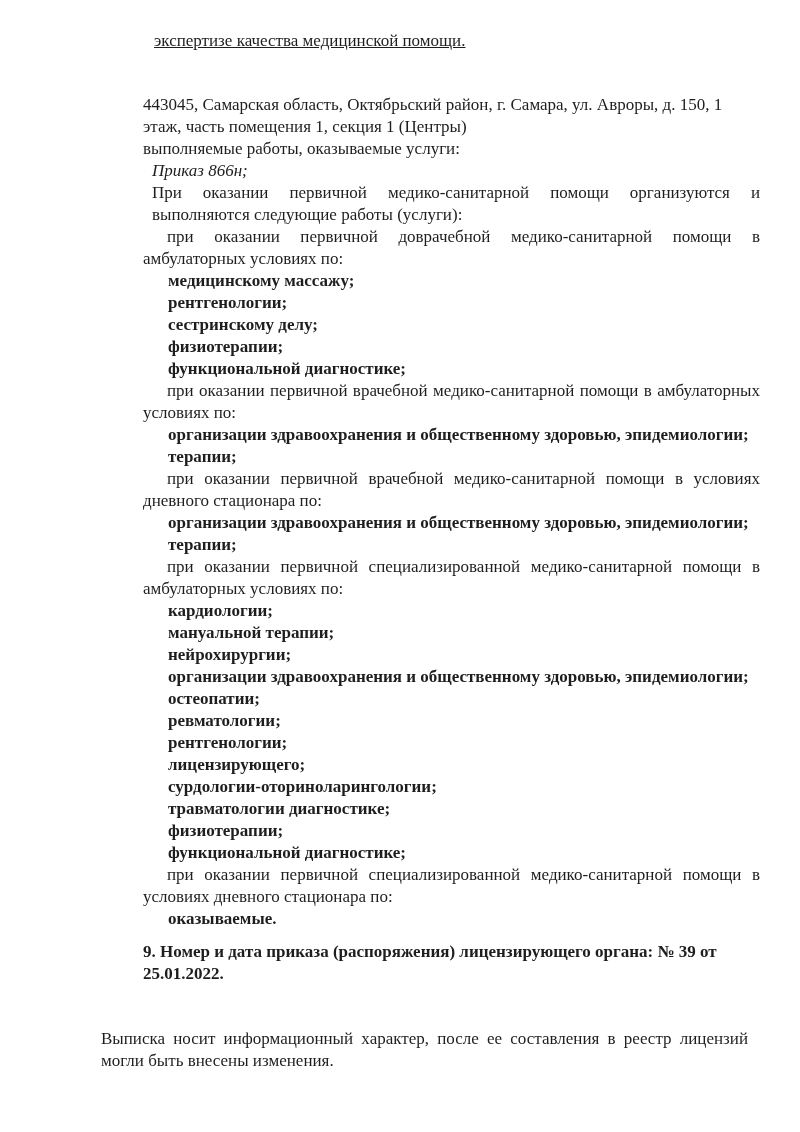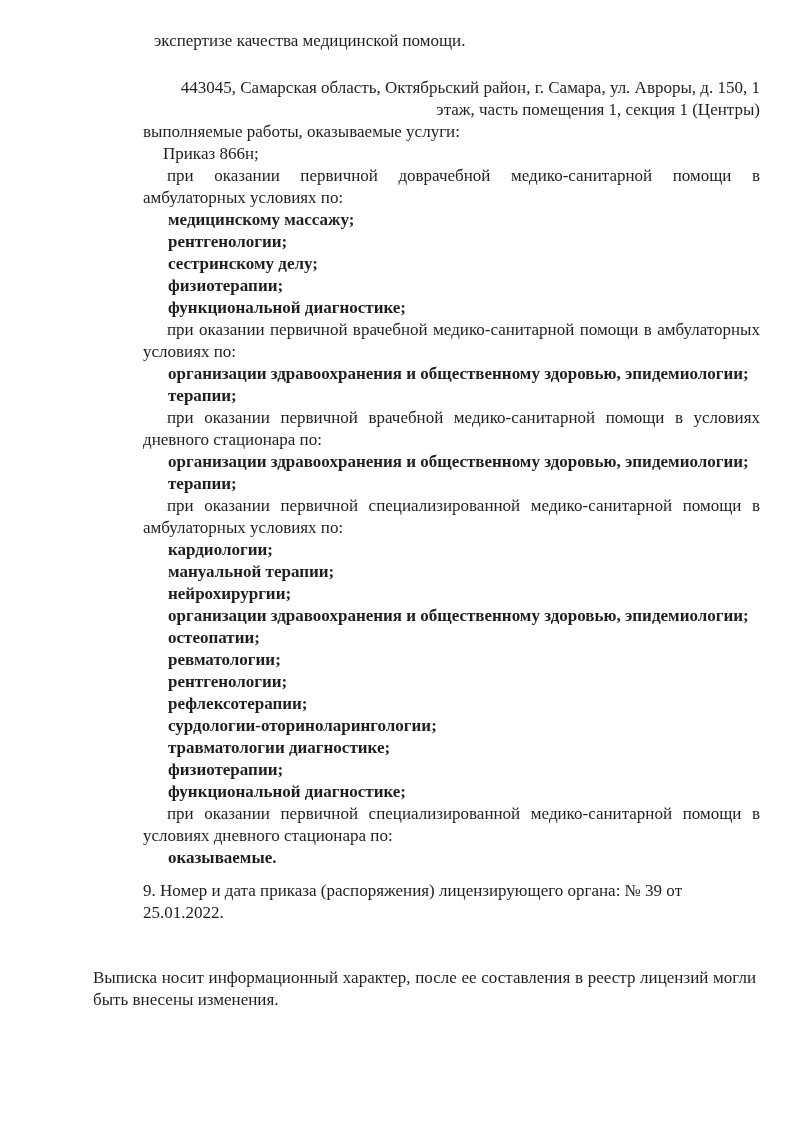--- a/index.html
+++ b/index.html
@@ -6,40 +6,41 @@
   .page{
     position:relative;
     width:800px;height:1132px;
     background:#ffffff;
     font-family:"Liberation Serif","DejaVu Serif",serif;
     color:#1e1e1e;
     font-size:17px;line-height:22px;
     overflow:hidden;
   }
   .main-block{padding:30px 40px 0 143px;}
-  .intro-tail{margin:0 0 0 11px;}
-  .address{margin:25px 0 0 0;text-align:right;}
+  .intro-tail{margin:0 0 0 11px;text-decoration:underline;}
+  .address{margin:42px 0 0 0;}
   .works-label{margin:0;}
-  .order-ref{margin:0 0 0 20px;}
+  .order-ref{margin:0 0 0 9px;font-style:italic;}
   .main-para{margin:0 0 0 9px;text-align:justify;}
   .cond-heading{margin:0;text-indent:24px;text-align:justify;}
   .svc-item{margin:0 0 0 25px;font-weight:bold;}
-  .clause9{margin:11px 0 0 0;}
+  .clause9{margin:11px 0 0 0;font-weight:bold;}
   .bottom-block{margin:43px 44px 0 93px;}
-  .disclaimer{margin:0;text-align:justify;}
+  .disclaimer{margin:8px;text-align:justify;}
 </style>
 </head>
 <body>
 
 <div class="page">
   <div class="main-block">
     <p class="intro-tail">экспертизе качества медицинской помощи.</p>
     <p class="address">443045, Самарская область, Октябрьский район, г. Самара, ул. Авроры, д. 150, 1 этаж, часть помещения 1, секция 1 (Центры)</p>
     <p class="works-label">выполняемые работы, оказываемые услуги:</p>
     <p class="order-ref">Приказ 866н;</p>
+    <p class="main-para">При оказании первичной медико-санитарной помощи организуются и выполняются следующие работы (услуги):</p>
 
     <p class="cond-heading">при оказании первичной доврачебной медико-санитарной помощи в амбулаторных условиях по:</p>
     <p class="svc-item">медицинскому массажу;</p>
     <p class="svc-item">рентгенологии;</p>
     <p class="svc-item">сестринскому делу;</p>
     <p class="svc-item">физиотерапии;</p>
     <p class="svc-item">функциональной диагностике;</p>
 
     <p class="cond-heading">при оказании первичной врачебной медико-санитарной помощи в амбулаторных условиях по:</p>
     <p class="svc-item">организации здравоохранения и общественному здоровью, эпидемиологии;</p>
@@ -50,21 +51,21 @@
     <p class="svc-item">терапии;</p>
 
     <p class="cond-heading">при оказании первичной специализированной медико-санитарной помощи в амбулаторных условиях по:</p>
     <p class="svc-item">кардиологии;</p>
     <p class="svc-item">мануальной терапии;</p>
     <p class="svc-item">нейрохирургии;</p>
     <p class="svc-item">организации здравоохранения и общественному здоровью, эпидемиологии;</p>
     <p class="svc-item">остеопатии;</p>
     <p class="svc-item">ревматологии;</p>
     <p class="svc-item">рентгенологии;</p>
-    <p class="svc-item">рефлексотерапии;</p>
+    <p class="svc-item">лицензирующего;</p>
     <p class="svc-item">сурдологии-оториноларингологии;</p>
     <p class="svc-item">травматологии диагностике;</p>
     <p class="svc-item">физиотерапии;</p>
     <p class="svc-item">функциональной диагностике;</p>
 
     <p class="cond-heading">при оказании первичной специализированной медико-санитарной помощи в условиях дневного стационара по:</p>
     <p class="svc-item">оказываемые.</p>
 
     <p class="clause9">9. Номер и дата приказа (распоряжения) лицензирующего органа: № 39 от 25.01.2022.</p>
   </div>

